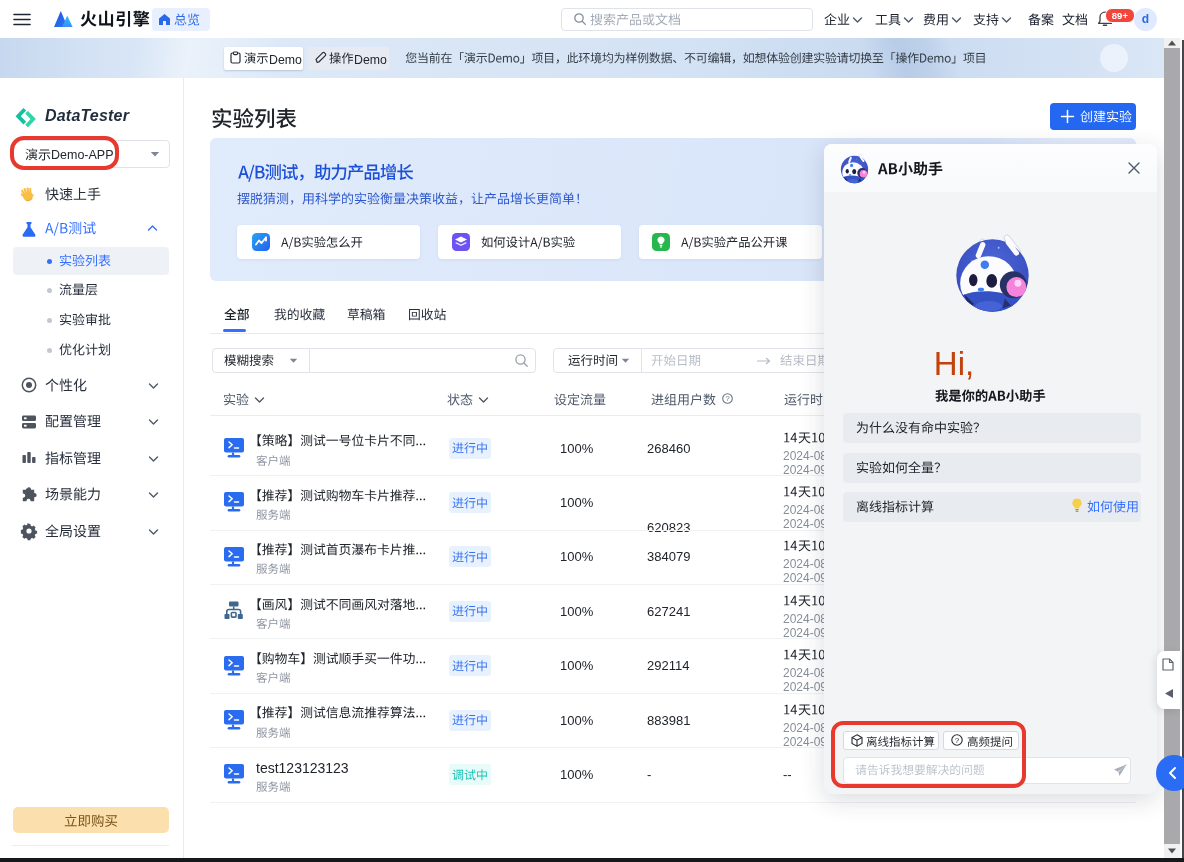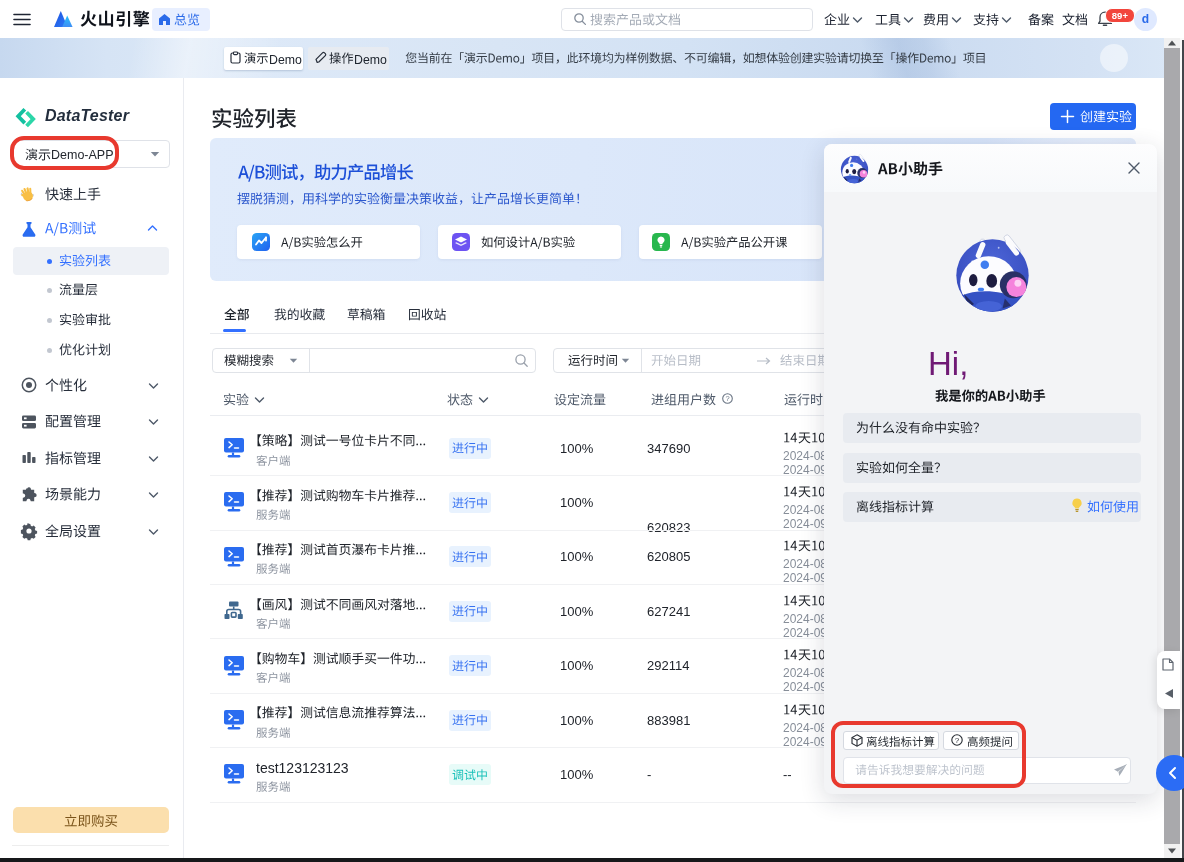--- a/index.html
+++ b/index.html
@@ -913,21 +913,21 @@
   </svg>
 <div style="position:absolute;left:449px;top:437.5px;width:42px;height:21px;background:#e8f2fe;border-radius:3px"></div>
 <svg style="position:absolute;left:452.0px;top:441.1px;overflow:visible" width="36.0" height="16.2" viewBox="0 0 3000 1350">
     <g fill="#3671f1" transform="translate(0,950) scale(1,-1)">
       <use href="#g167" x="0"></use>
       <use href="#g156" x="1000"></use>
       <use href="#g182" x="2000"></use>
     </g>
   </svg>
 <div style="position:absolute;left:560px;top:440.5px;font:13px 'Liberation Sans',sans-serif;color:#20242b">100%</div>
-<div style="position:absolute;left:647px;top:440.5px;font:13px 'Liberation Sans',sans-serif;color:#20242b">347690</div>
+<div style="position:absolute;left:647px;top:440.5px;font:13px 'Liberation Sans',sans-serif;color:#20242b">268460</div>
 <svg style="position:absolute;left:783.0px;top:429.6px;overflow:visible" width="14.4" height="17.6" viewBox="0 0 1110 1350">
     <g fill="#20242b" transform="translate(0,950) scale(1,-1)">
       <use href="#g183" x="0"></use>
       <use href="#g184" x="555"></use>
     </g>
   </svg>
 <svg style="position:absolute;left:798.0px;top:429.6px;overflow:visible" width="53.4" height="17.6" viewBox="0 0 4110 1350">
     <g fill="#20242b" transform="translate(0,950) scale(1,-1)">
       <use href="#g185" x="0"></use>
       <use href="#g183" x="1000"></use>
@@ -1037,21 +1037,21 @@
   </svg>
 <div style="position:absolute;left:449px;top:546.3px;width:42px;height:21px;background:#e8f2fe;border-radius:3px"></div>
 <svg style="position:absolute;left:452.0px;top:549.9px;overflow:visible" width="36.0" height="16.2" viewBox="0 0 3000 1350">
     <g fill="#3671f1" transform="translate(0,950) scale(1,-1)">
       <use href="#g167" x="0"></use>
       <use href="#g156" x="1000"></use>
       <use href="#g182" x="2000"></use>
     </g>
   </svg>
 <div style="position:absolute;left:560px;top:549.3px;font:13px 'Liberation Sans',sans-serif;color:#20242b">100%</div>
-<div style="position:absolute;left:647px;top:549.3px;font:13px 'Liberation Sans',sans-serif;color:#20242b">620805</div>
+<div style="position:absolute;left:647px;top:549.3px;font:13px 'Liberation Sans',sans-serif;color:#20242b">384079</div>
 <svg style="position:absolute;left:783.0px;top:538.4px;overflow:visible" width="14.4" height="17.6" viewBox="0 0 1110 1350">
     <g fill="#20242b" transform="translate(0,950) scale(1,-1)">
       <use href="#g183" x="0"></use>
       <use href="#g184" x="555"></use>
     </g>
   </svg>
 <svg style="position:absolute;left:798.0px;top:538.4px;overflow:visible" width="53.4" height="17.6" viewBox="0 0 4110 1350">
     <g fill="#20242b" transform="translate(0,950) scale(1,-1)">
       <use href="#g185" x="0"></use>
       <use href="#g183" x="1000"></use>
@@ -1346,21 +1346,21 @@
       </g>
       <circle cx="40" cy="36" r="5.5" fill="#3f7df0"></circle>
       <ellipse cx="25" cy="56" rx="5.5" ry="8" fill="#1d1c40"></ellipse>
       <ellipse cx="49" cy="57" rx="7" ry="9" fill="#1d1c40"></ellipse>
       <rect x="31" y="66" width="8" height="4.5" rx="2.2" fill="#3f7df0"></rect>
       <circle cx="77" cy="62" r="17.5" fill="#293066"></circle>
       <circle cx="81" cy="65" r="13" fill="#f583dc"></circle>
       <circle cx="83" cy="60" r="4.5" fill="#fdd2f4"></circle>
     </g>
   </svg>
-<div style="position:absolute;left:928px;top:345px;width:100px;text-align:left;font:33px 'Liberation Sans',sans-serif;color:#701a75">Hi,</div>
+<div style="position:absolute;left:904px;top:345px;width:100px;text-align:center;font:33px 'Liberation Sans',sans-serif;color:#c2410c">Hi,</div>
 <svg style="position:absolute;left:935.2px;top:387.9px;overflow:visible" width="110.7" height="18.0" viewBox="0 0 8322 1350">
     <g fill="#16181d" transform="translate(0,950) scale(1,-1)">
       <use href="#g216" x="0"></use>
       <use href="#g217" x="1000"></use>
       <use href="#g218" x="2000"></use>
       <use href="#g219" x="3000"></use>
       <use href="#g211" x="4000"></use>
       <use href="#g212" x="4641"></use>
       <use href="#g213" x="5322"></use>
       <use href="#g214" x="6322"></use>

